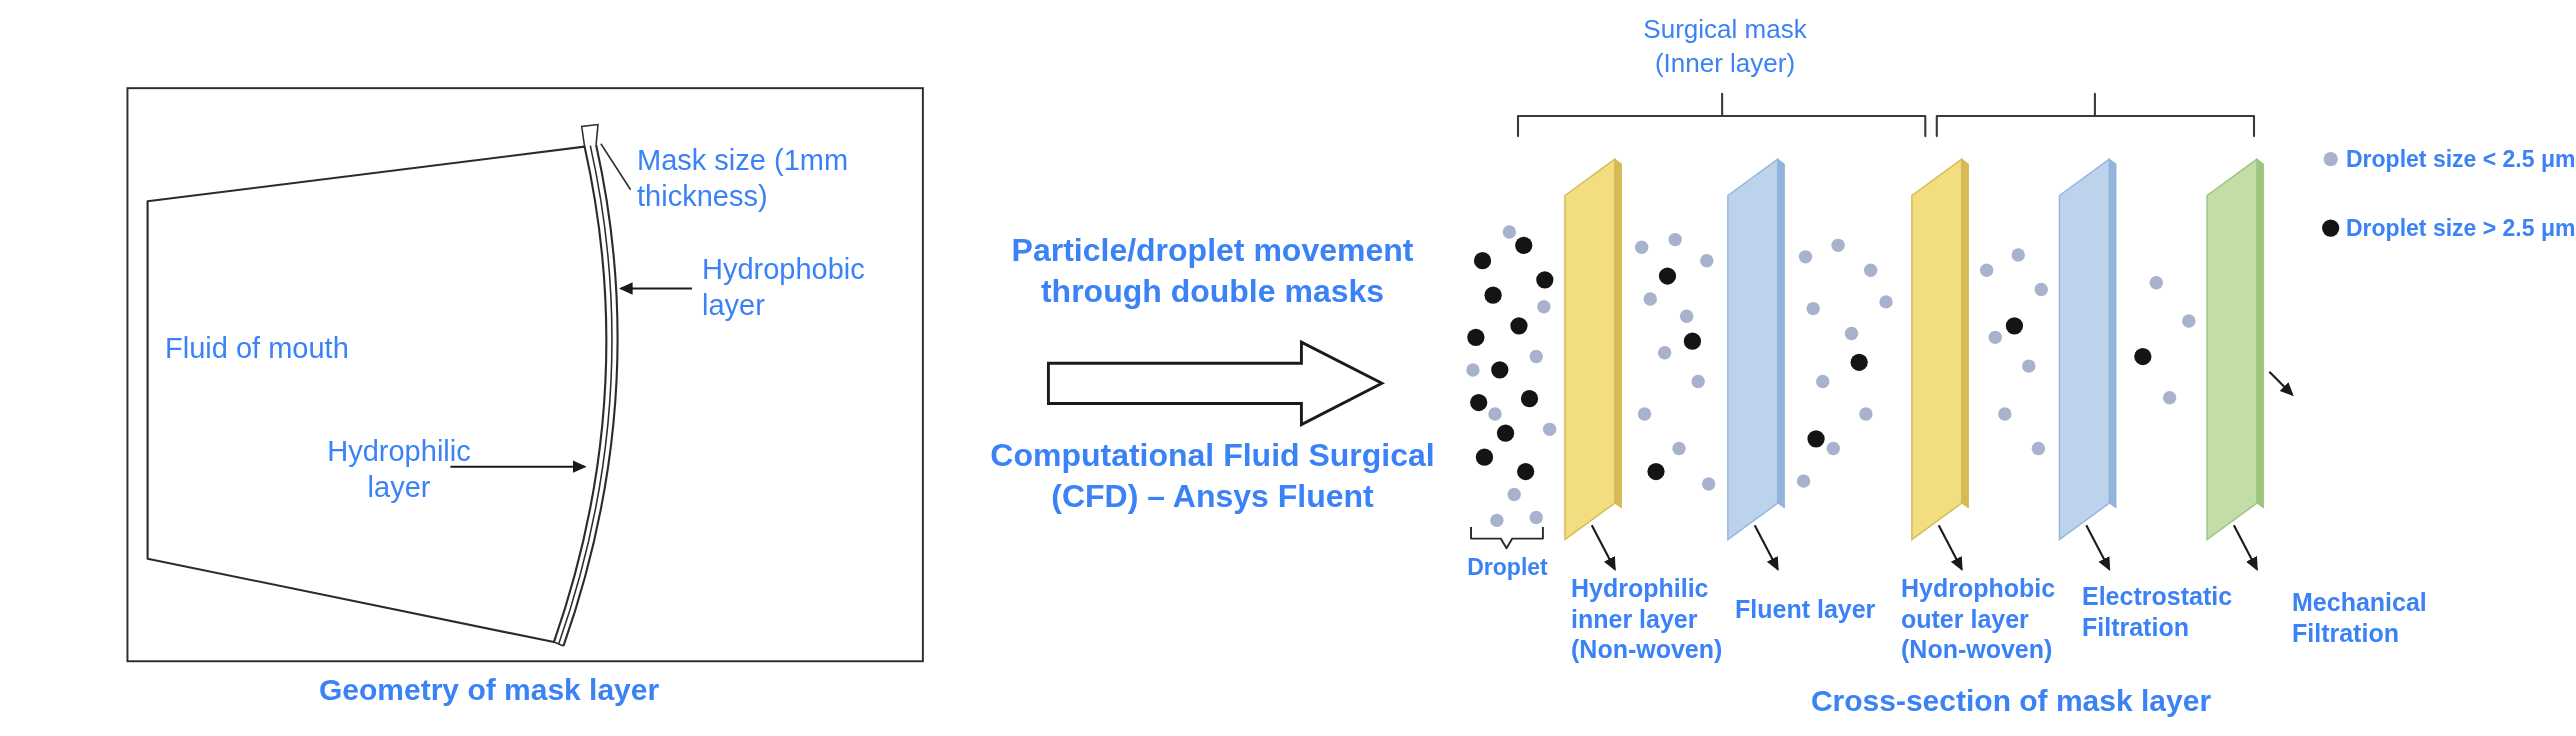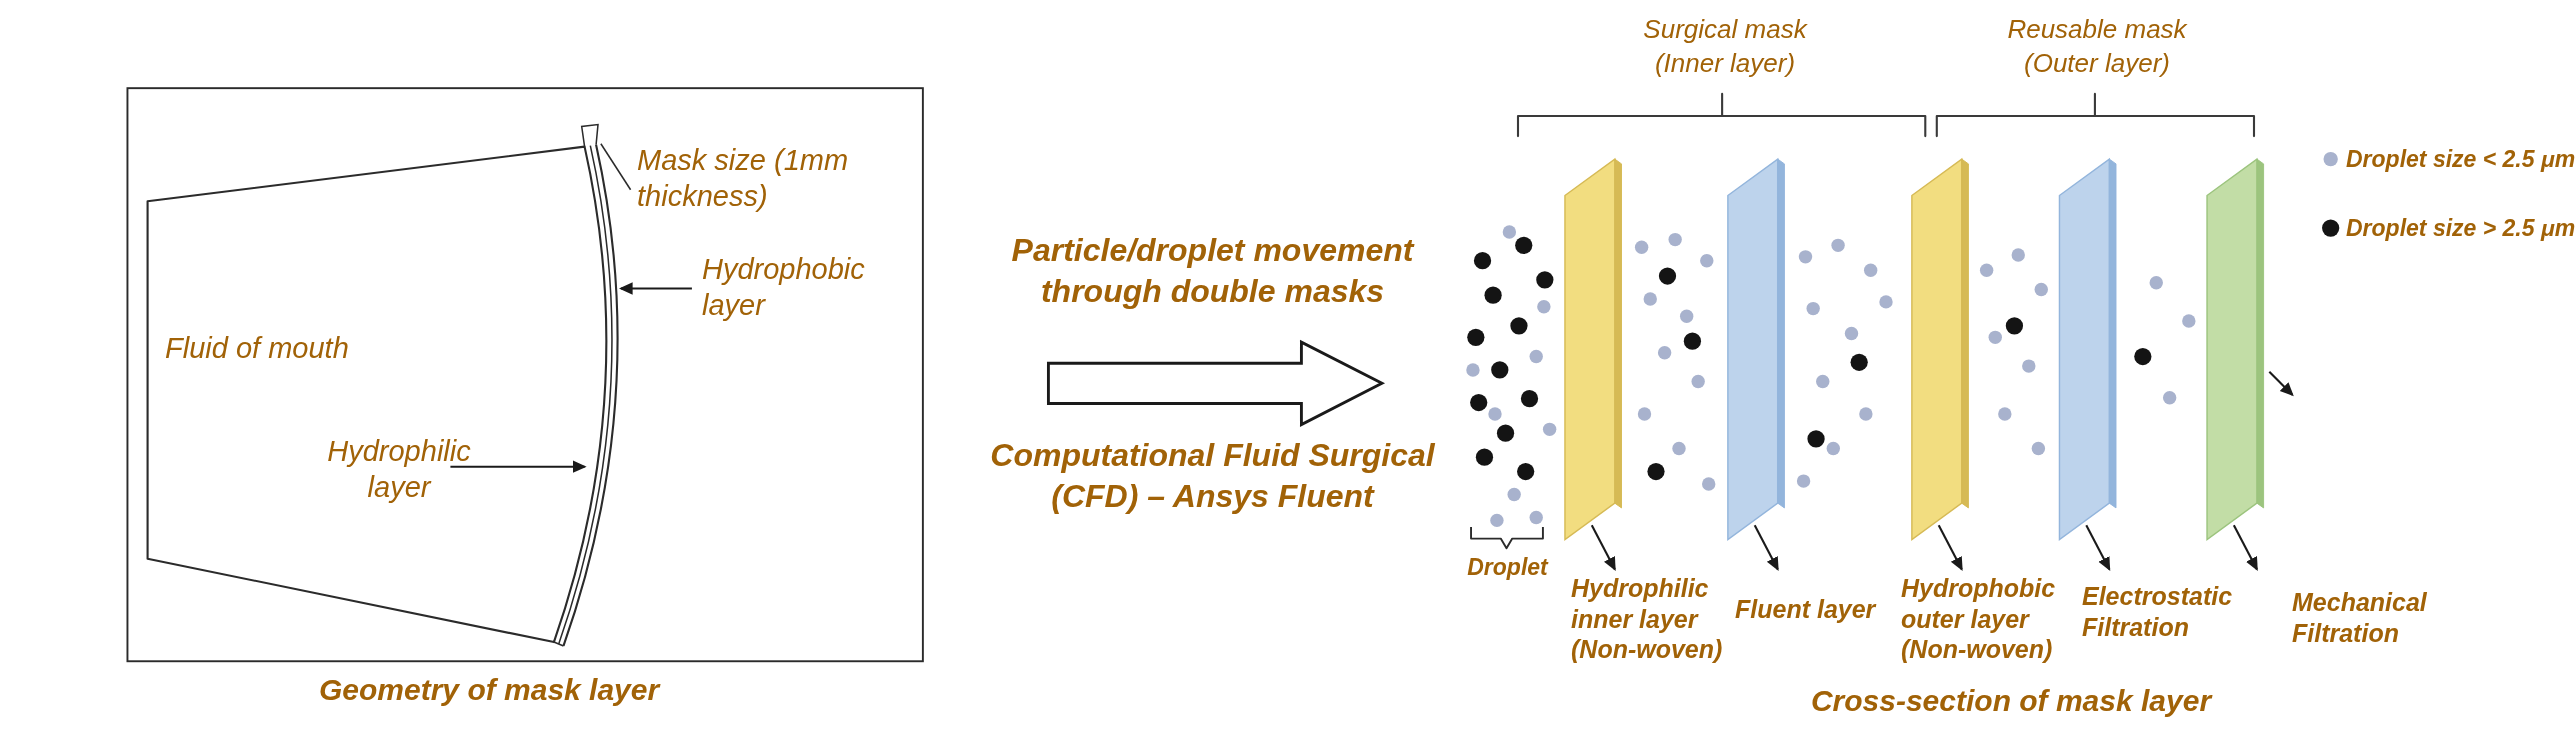--- a/index.html
+++ b/index.html
@@ -1,21 +1,21 @@
 <!DOCTYPE html>
 <html style="--droplet-small: #a8b2cd; --droplet-large: #141414; --layer-yellow: #f2dd80; --layer-yellow-edge: #d6ba55; --layer-blue: #bdd3ec; --layer-blue-edge: #93b5dc; --layer-green: #c2dda6; --layer-green-edge: #9cc47e; --ink: #1a1a1a;"><head>
 <meta charset="utf-8">
 <style>
   html,body{margin:0;padding:0;background:#ffffff;}
   .canvas{
     position:relative;width:2576px;height:736px;background:#ffffff;
     font-family:"Liberation Sans",sans-serif;color:#1a1a1a;overflow:hidden;
   }
   .fig-svg{position:absolute;left:0;top:0;}
-  .lbl{position:absolute;white-space:pre-line;color:#a16207;font-style:italic;}
+  .lbl{position:absolute;white-space:pre-line;color:#3b82f6;}
 
   
   .mask-layer{left:637px;top:142px;width:297px;font-size:29px;line-height:1.25;}
   .hydrophobic{left:702px;top:251px;width:249px;font-size:29px;line-height:1.25;}
   .inside{left:165px;top:332px;font-size:29px;}
   .hydrophilic{left:303px;top:433px;width:192px;text-align:center;font-size:29px;line-height:1.25;}
   .geom-caption{left:319px;top:673px;width:412px;text-align:left;font-size:30px;font-weight:700;}
 
   
   .process{left:996px;top:230px;width:433px;text-align:center;font-size:32px;font-weight:700;line-height:1.28;}
@@ -200,22 +200,20 @@
 layer</div>
   <div class="lbl geom-caption">Geometry of mask layer</div>
 
   <div class="lbl process">Particle/droplet movement
 through double masks</div>
   <div class="lbl method">Computational Fluid Surgical
 (CFD) – Ansys Fluent</div>
 
   <div class="lbl surgical">Surgical mask
 (Inner layer)</div>
-  <div class="lbl reusable">Reusable  mask
-(Outer layer)</div>
 
   <div class="lbl legend-1">Droplet size &lt; 2.5 μm</div>
   <div class="lbl legend-2">Droplet size &gt; 2.5 μm</div>
 
   <div class="lbl droplet-lbl">Droplet</div>
 
   <div class="lbl layer-lbl layer1">Hydrophilic
 inner layer
 (Non-woven)</div>
   <div class="lbl layer-lbl layer2">Fluent layer</div>

